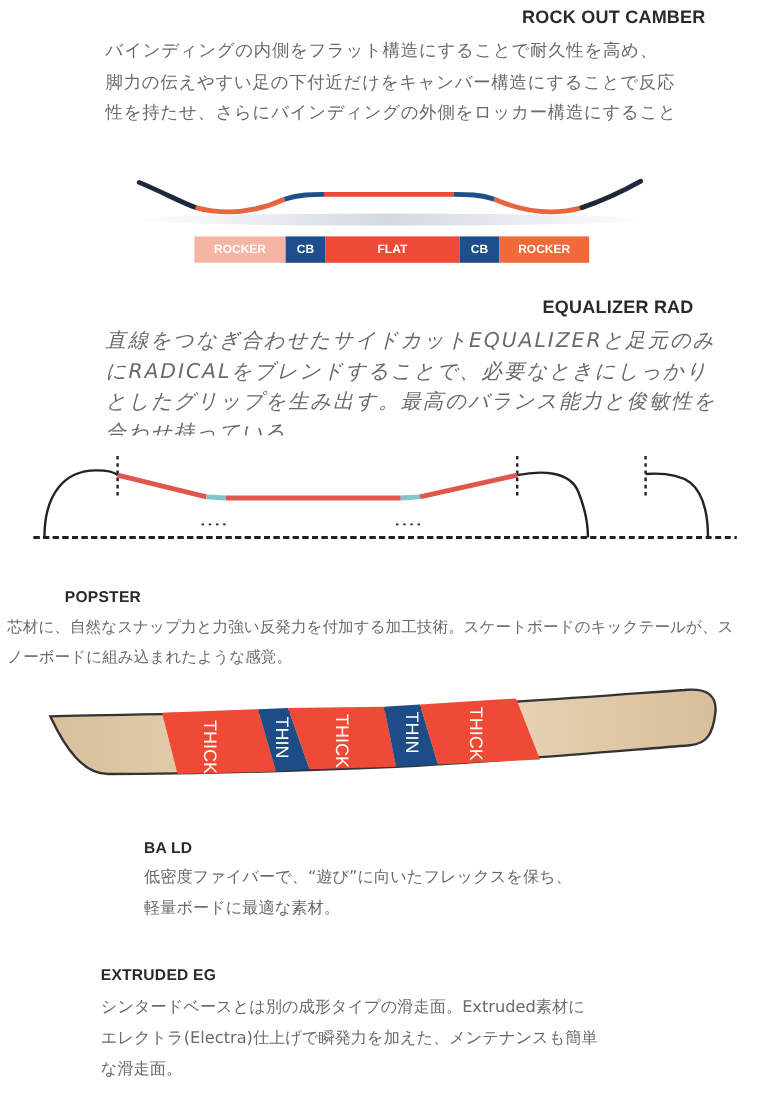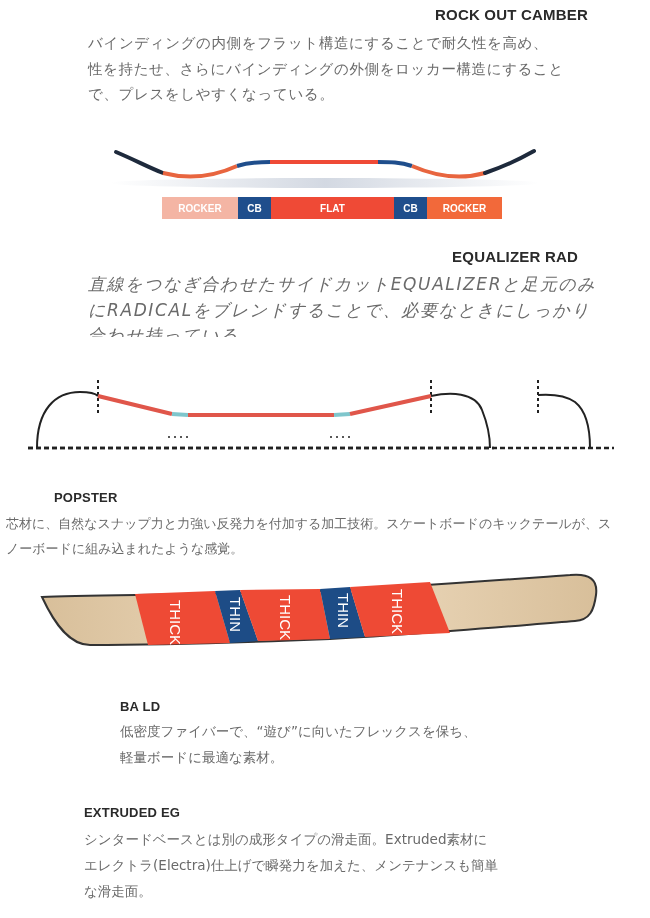--- a/index.html
+++ b/index.html
@@ -13,22 +13,22 @@
             font-size:10px; color:#fff; }
   .ribbon > div { display:flex; align-items:center; justify-content:center; }
 </style>
 </head>
 <body>
 
 <div class="abs title" style="right:62px; top:6px; font-size:15px;">ROCK OUT CAMBER</div>
 
 <div class="abs jp" style="left:48px; top:31px; font-size:14.5px; line-height:25.5px; letter-spacing:0.6px;margin-left:40px;">
   <div>バインディングの内側をフラット構造にすることで耐久性を高め、</div>
+  <div>脚力の伝えやすい足の下付近だけをキャンバー構造にすることで反応</div>
   <div>性を持たせ、さらにバインディングの外側をロッカー構造にすること</div>
-  <div>で、プレスをしやすくなっている。</div>
 </div>
 
 <svg class="abs" style="left:100px; top:140px;" width="450" height="55" viewBox="0 0 450 55">
   <defs>
     <linearGradient id="shadow" x1="0" x2="1" y1="0" y2="0">
       <stop offset="0" stop-color="#ffffff"></stop>
       <stop offset="0.5" stop-color="#c8cfdb"></stop>
       <stop offset="1" stop-color="#ffffff"></stop>
     </linearGradient>
   </defs>
@@ -38,30 +38,31 @@
   <path d="M137 26 C 150 22, 160 22, 170 22" stroke="#1f4e8c" stroke-width="4" fill="none"></path>
   <path d="M170 22 L 278 22" stroke="#ef4a36" stroke-width="4" fill="none"></path>
   <path d="M278 22 C 290 22, 300 22, 312 26" stroke="#1f4e8c" stroke-width="4" fill="none"></path>
   <path d="M312 26 C 335 36, 360 40, 385 33" stroke="#e8653f" stroke-width="4" fill="none"></path>
   <path d="M385 33 C 400 28, 418 20, 434 11" stroke="#1e2a3c" stroke-width="4" fill="none" stroke-linecap="round"></path>
 </svg>
 
 <div class="abs ribbon" style="left:162px; top:197px;">
   <div style="width:76px; background:#f4b5a4;">ROCKER</div>
   <div style="width:33px; background:#1f4e8c;">CB</div>
-  <div style="width:123px; background:#ef4a36;text-align:right;">FLAT</div>
+  <div style="width:112px; background:#ef4a36;text-align:right;">FLAT</div>
   <div style="width:33px; background:#1f4e8c;">CB</div>
   <div style="width:75px; background:#f2693a;">ROCKER</div>
 </div>
 
 <div class="abs title" style="right:72px; top:248px; font-size:15px;">EQUALIZER RAD</div>
 
 <div class="abs jp" style="left:88px; top:272px; font-size:17px; line-height:25.5px; letter-spacing:1.6px;font-style:italic;">
   <div>直線をつなぎ合わせたサイドカットEQUALIZERと足元のみ</div>
   <div>にRADICALをブレンドすることで、必要なときにしっかり</div>
+  <div>としたグリップを生み出す。最高のバランス能力と俊敏性を</div>
   <div style="height:14px; overflow:hidden;">合わせ持っている</div>
 </div>
 
 <svg class="abs" style="left:0; top:370px;" width="650" height="90" viewBox="0 0 650 90">
 
   <line x1="28" y1="78" x2="494" y2="78" stroke="#222" stroke-width="2.5" stroke-dasharray="5,3"></line>
 
   <path d="M37 78 C 37 40, 55 22, 80 22 C 90 22, 95 23, 98 26" stroke="#222" stroke-width="2" fill="none"></path>
   <path d="M431 26 C 450 22, 475 22, 482 40 C 488 55, 490 65, 490 78" stroke="#222" stroke-width="2" fill="none"></path>
 

